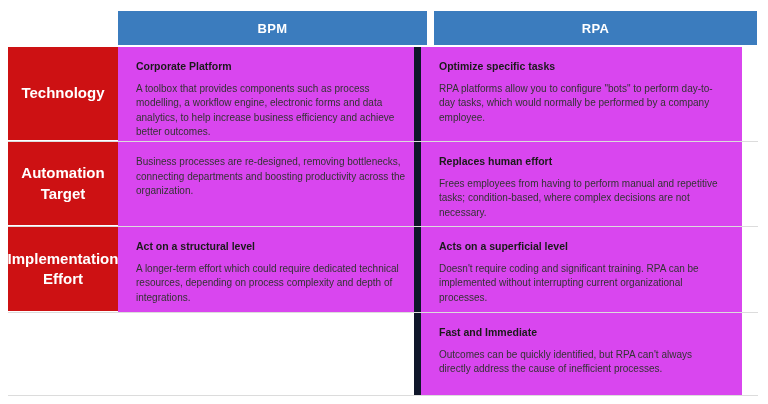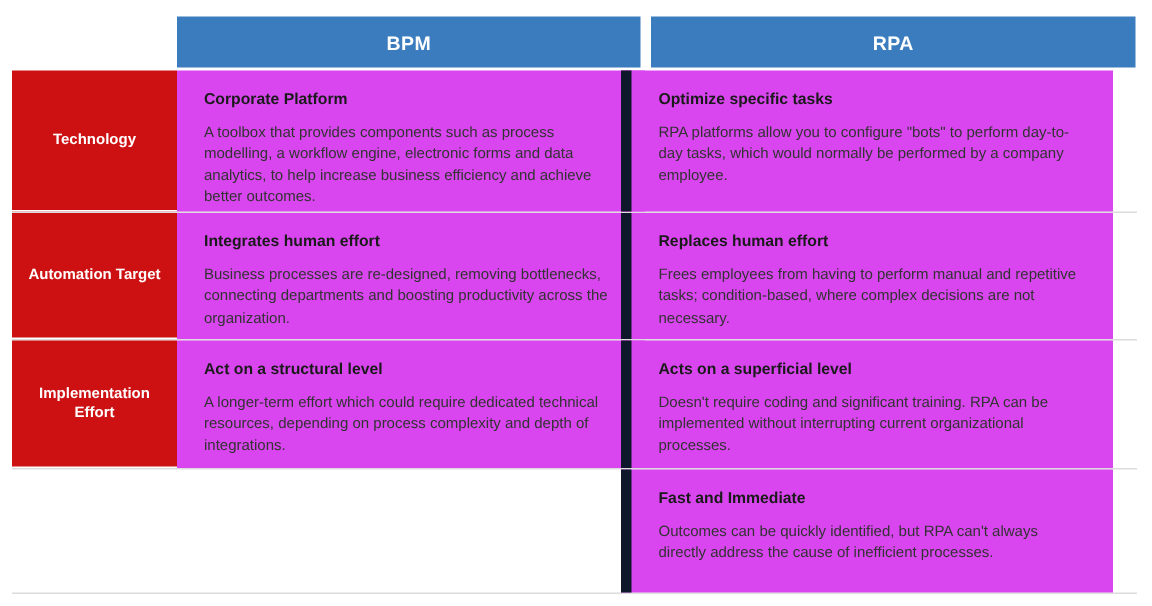--- a/index.html
+++ b/index.html
@@ -71,21 +71,21 @@
 
   
   .label-cell {
     position: absolute;
     left: 0;
     top: 0;
     width: 110px;
     height: 100%;
     background: #cd1113;
     color: #ffffff;
-    font-size: 10px;
+    font-size: 15px;
     font-weight: bold;
     line-height: 1.35;
     text-align: center;
     display: flex;
     align-items: center;
     justify-content: center;
     box-sizing: border-box;
     border-bottom: 1.5px solid #ffffff;
     padding: 16px 4px;
   }
@@ -148,21 +148,20 @@
       </div>
       <div class="content-cell rpa">
         <p class="cell-title">Optimize specific tasks</p>
         <p class="cell-body">RPA platforms allow you to configure "bots" to perform day-to-day tasks, which would normally be performed by a company employee.</p>
       </div>
     </div>
 
     <div class="row r1">
       <div class="label-cell">Automation Target</div>
       <div class="content-cell bpm">
-        <p class="cell-title">Integrates human effort</p>
         <p class="cell-body">Business processes are re-designed, removing bottlenecks, connecting departments and boosting productivity across the organization.</p>
       </div>
       <div class="content-cell rpa">
         <p class="cell-title">Replaces human effort</p>
         <p class="cell-body">Frees employees from having to perform manual and repetitive tasks; condition-based, where complex decisions are not necessary.</p>
       </div>
     </div>
 
     <div class="row r2">
       <div class="label-cell">Implementation Effort</div>

